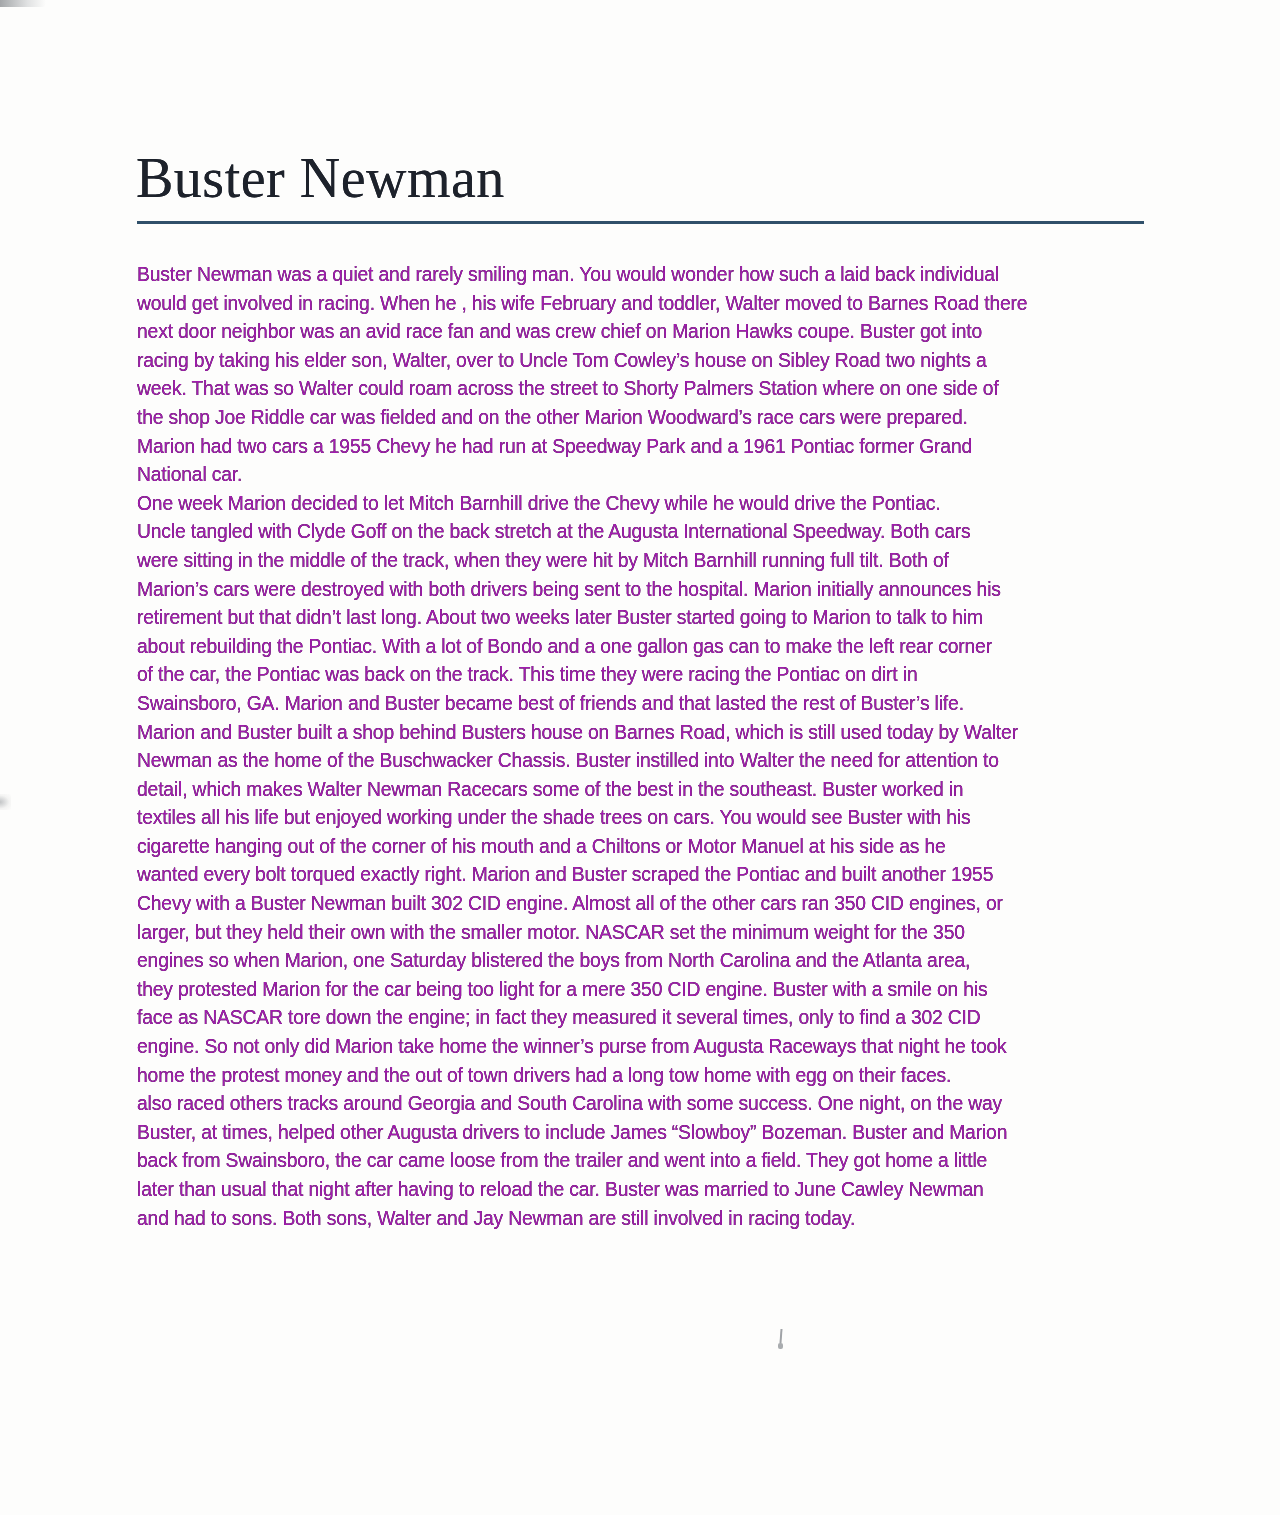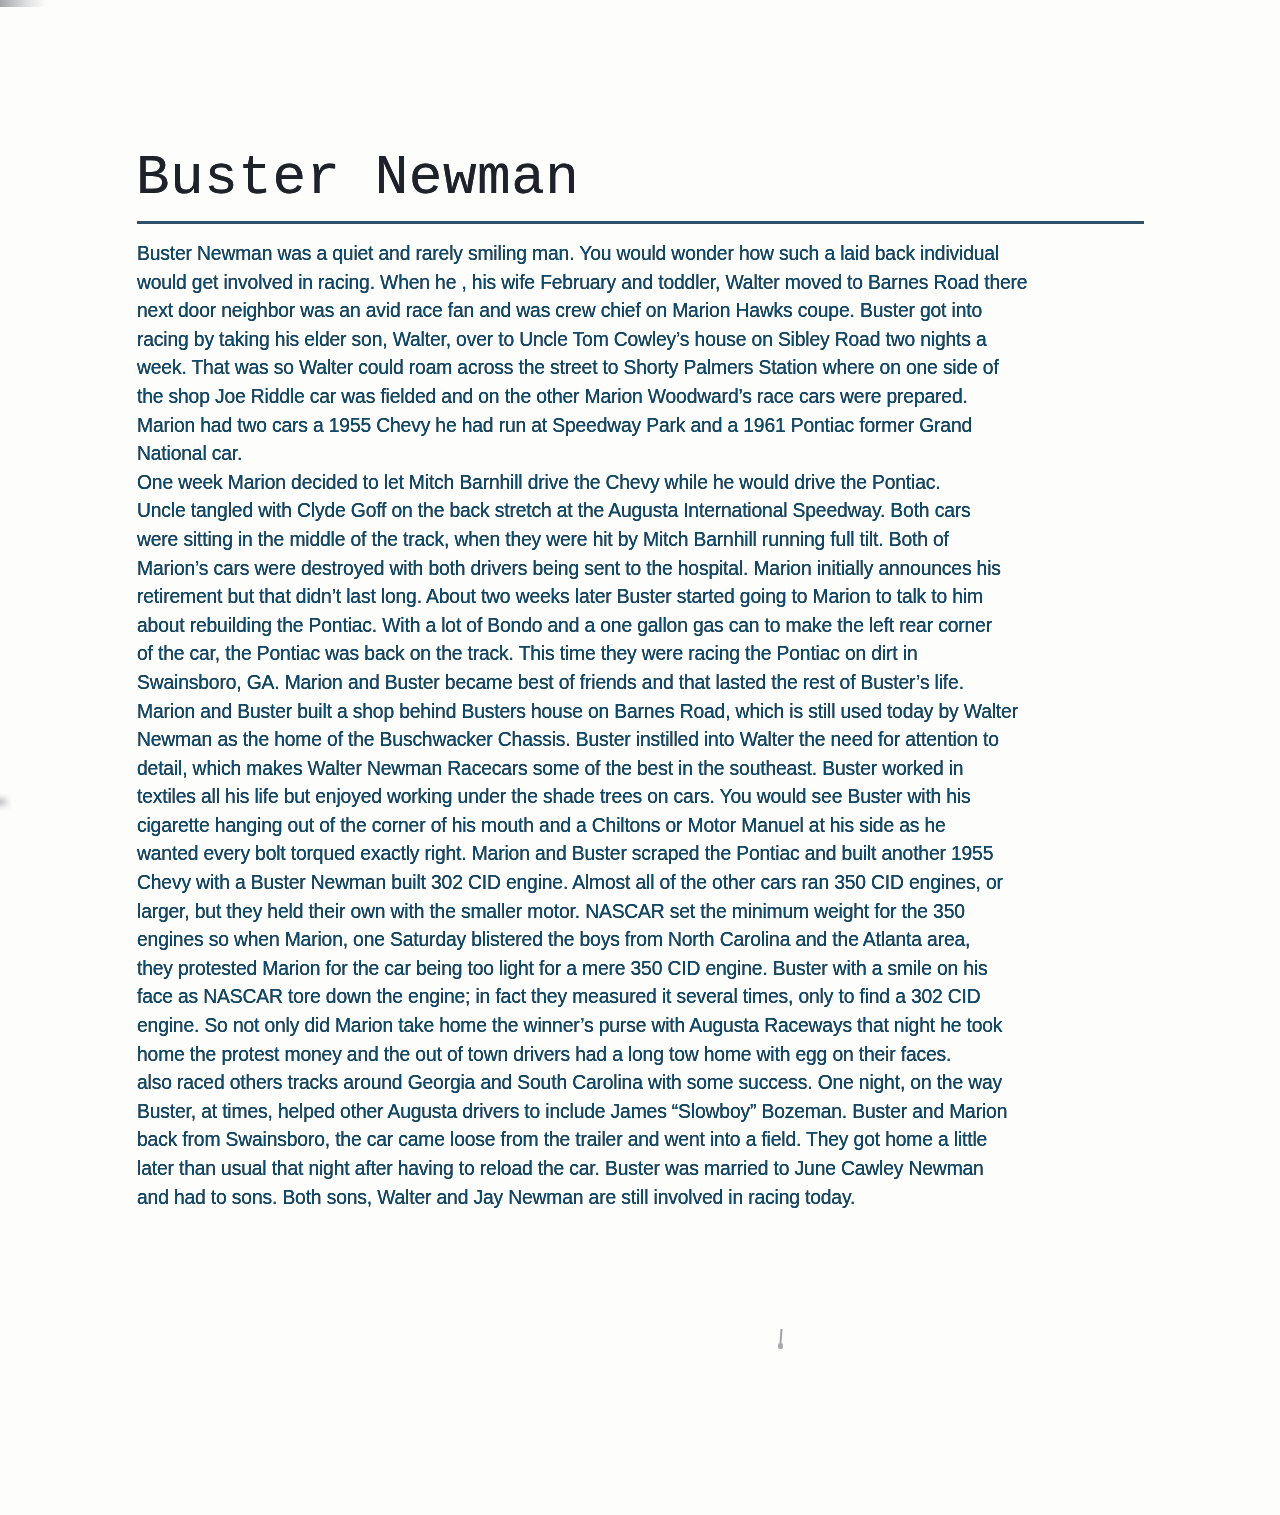--- a/index.html
+++ b/index.html
@@ -13,43 +13,43 @@
     height: 1515px;
     background: #fdfdfc;
     overflow: hidden;
     font-family: "Liberation Sans", sans-serif;
   }
   .doc-title {
     position: absolute;
     left: 136px;
     top: 148px;
     margin: 0;
-    font-family: Liberation Mono, monospace;
+    font-family: Liberation Serif, serif;
     font-weight: 400;
     font-size: 56px;
     line-height: 60px;
     letter-spacing: 0.5px;
     color: #1d222b;
     text-shadow: 0 0 0.5px #1d222b;
     white-space: nowrap;
   }
   .title-rule {
     position: absolute;
     left: 137px;
     top: 221px;
     width: 1007px;
     height: 2.5px;
     background: #30506a;
   }
   .doc-body {
     position: absolute;
     left: 137px;
-    top: 240px;
+    top: 261px;
     width: 1024px;
-    color: #0c4a6e;
+    color: #a21caf;
     font-size: 19.3px;
     line-height: 28.6px;
     letter-spacing: -0.15px;
     text-shadow: 0 0 0.35px #111;
   }
   .doc-body .line {
     white-space: pre;
   }
   
   .smudge-top-left {
@@ -125,21 +125,21 @@
       <div class="line">Newman as the home of the Buschwacker Chassis. Buster instilled into Walter the need for attention to</div>
       <div class="line">detail, which makes Walter Newman Racecars some of the best in the southeast. Buster worked in</div>
       <div class="line">textiles all his life but enjoyed working under the shade trees on cars. You would see Buster with his</div>
       <div class="line">cigarette hanging out of the corner of his mouth and a Chiltons or Motor Manuel at his side as he</div>
       <div class="line">wanted every bolt torqued exactly right. Marion and Buster scraped the Pontiac and built another 1955</div>
       <div class="line">Chevy with a Buster Newman built 302 CID engine. Almost all of the other cars ran 350 CID engines, or</div>
       <div class="line">larger, but they held their own with the smaller motor. NASCAR set the minimum weight for the 350</div>
       <div class="line">engines so when Marion, one Saturday blistered the boys from North Carolina and the Atlanta area,</div>
       <div class="line">they protested Marion for the car being too light for a mere 350 CID engine. Buster with a smile on his</div>
       <div class="line">face as NASCAR tore down the engine; in fact they measured it several times, only to find a 302 CID</div>
-      <div class="line">engine. So not only did Marion take home the winner’s purse with Augusta Raceways that night he took</div>
+      <div class="line">engine. So not only did Marion take home the winner’s purse from Augusta Raceways that night he took</div>
       <div class="line">home the protest money and the out of town drivers had a long tow home with egg on their faces.</div>
       <div class="line">also raced others tracks around Georgia and South Carolina with some success. One night, on the way</div>
       <div class="line">Buster, at times, helped other Augusta drivers to include James “Slowboy” Bozeman. Buster and Marion</div>
       <div class="line">back from Swainsboro, the car came loose from the trailer and went into a field. They got home a little</div>
       <div class="line">later than usual that night after having to reload the car. Buster was married to June Cawley Newman</div>
       <div class="line">and had to sons. Both sons, Walter and Jay Newman are still involved in racing today.</div>
     </div>
   <div class="smudge-left-edge"></div>
   <div class="mark-bottom"></div>
 </div>

